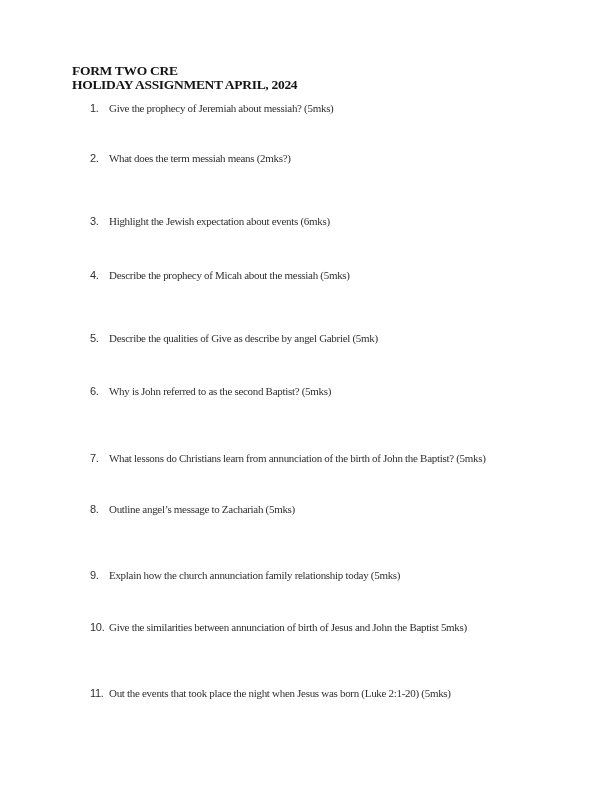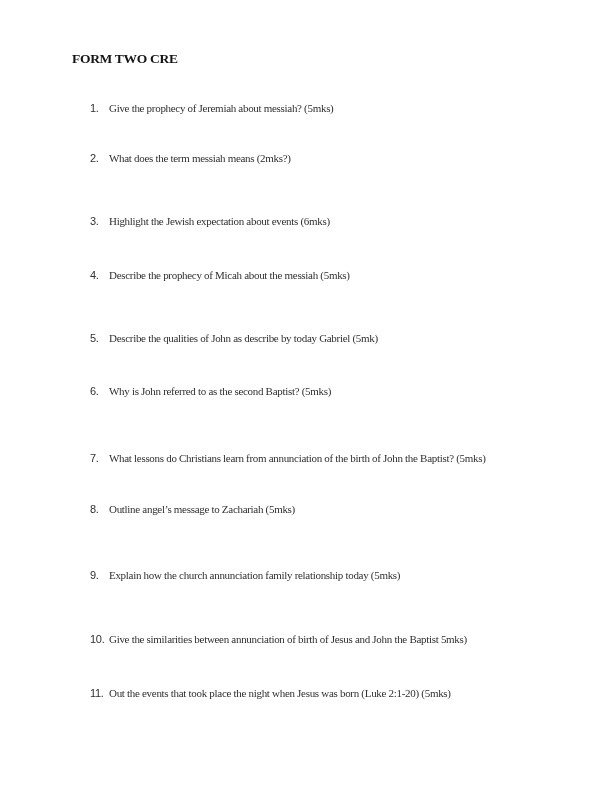--- a/index.html
+++ b/index.html
@@ -11,21 +11,21 @@
     position: relative;
     width: 612px;
     height: 792px;
     background: var(--page-bg, #ffffff);
     overflow: hidden;
     font-family: "Liberation Sans", "DejaVu Sans", sans-serif;
   }
   .doc-title {
     position: absolute;
     left: 72px;
-    top: 52px;
+    top: 64px;
     font-family: "Liberation Serif", "DejaVu Serif", serif;
     font-weight: bold;
     font-size: 13.5px;
     line-height: 14px;
     letter-spacing: -0.3px;
     color: var(--heading-color, #141414);
     white-space: nowrap;
   }
   .qrow {
     position: absolute;
@@ -50,30 +50,31 @@
   
   .q0  { top: 101px; }
   .q1  { top: 151px; }
   .q2  { top: 214px; }
   .q3  { top: 268px; }
   .q4  { top: 331px; }
   .q5  { top: 384px; }
   .q6  { top: 451px; }
   .q7  { top: 502px; }
   .q8  { top: 568px; }
-  .q9  { top: 620px; margin-top: 12px; }
+  .q9  { top: 620px; }
   .q10 { top: 686px; justify-content: space-between; }
 </style>
 </head>
 <body>
 
 <div class="page">
 
   <div class="doc-title">
     <div>FORM TWO CRE</div>
+    <div>HOLIDAY ASSIGNMENT APRIL, 2024</div>
   </div>
 
   <div class="qrow q0">
     <span class="qnum">1.</span>
     <span class="qtext">Give the prophecy of Jeremiah about messiah? (5mks)</span>
   </div>
 
   <div class="qrow q1">
     <span class="qnum">2.</span>
     <span class="qtext">What does the term messiah means (2mks?)</span>
@@ -84,21 +85,21 @@
     <span class="qtext">Highlight the Jewish expectation about events (6mks)</span>
   </div>
 
   <div class="qrow q3">
     <span class="qnum">4.</span>
     <span class="qtext">Describe the prophecy of Micah about the messiah (5mks)</span>
   </div>
 
   <div class="qrow q4">
     <span class="qnum">5.</span>
-    <span class="qtext">Describe the qualities of John as describe by today Gabriel (5mk)</span>
+    <span class="qtext">Describe the qualities of Give as describe by angel Gabriel (5mk)</span>
   </div>
 
   <div class="qrow q5">
     <span class="qnum">6.</span>
     <span class="qtext">Why is John referred to as the second Baptist? (5mks)</span>
   </div>
 
   <div class="qrow q6">
     <span class="qnum">7.</span>
     <span class="qtext">What lessons do Christians learn from annunciation of the birth of John the Baptist? (5mks)</span>

